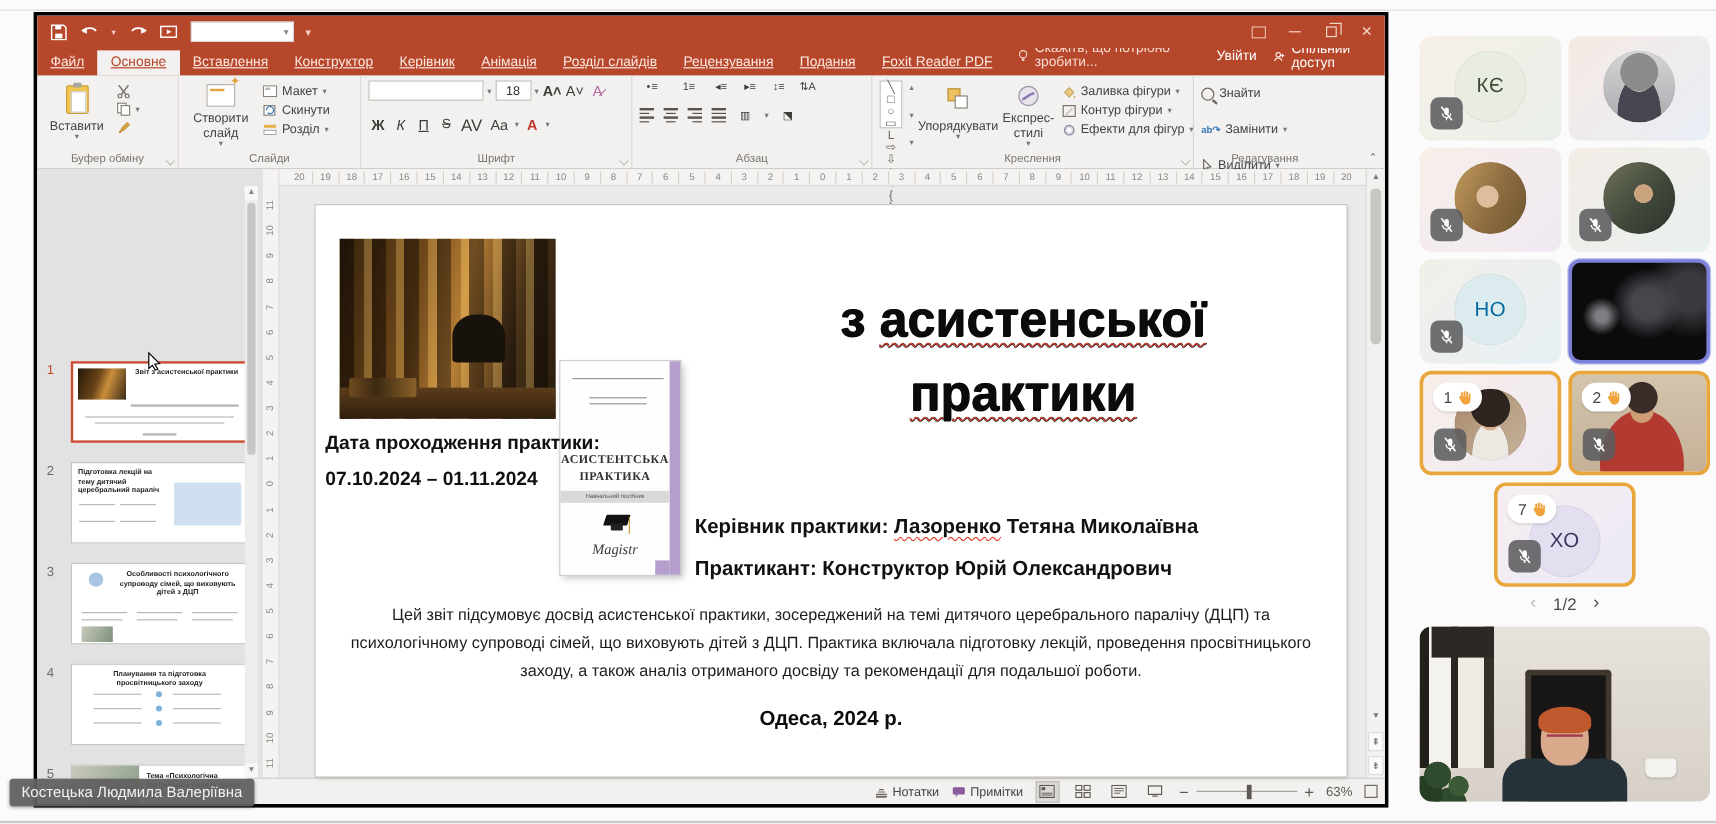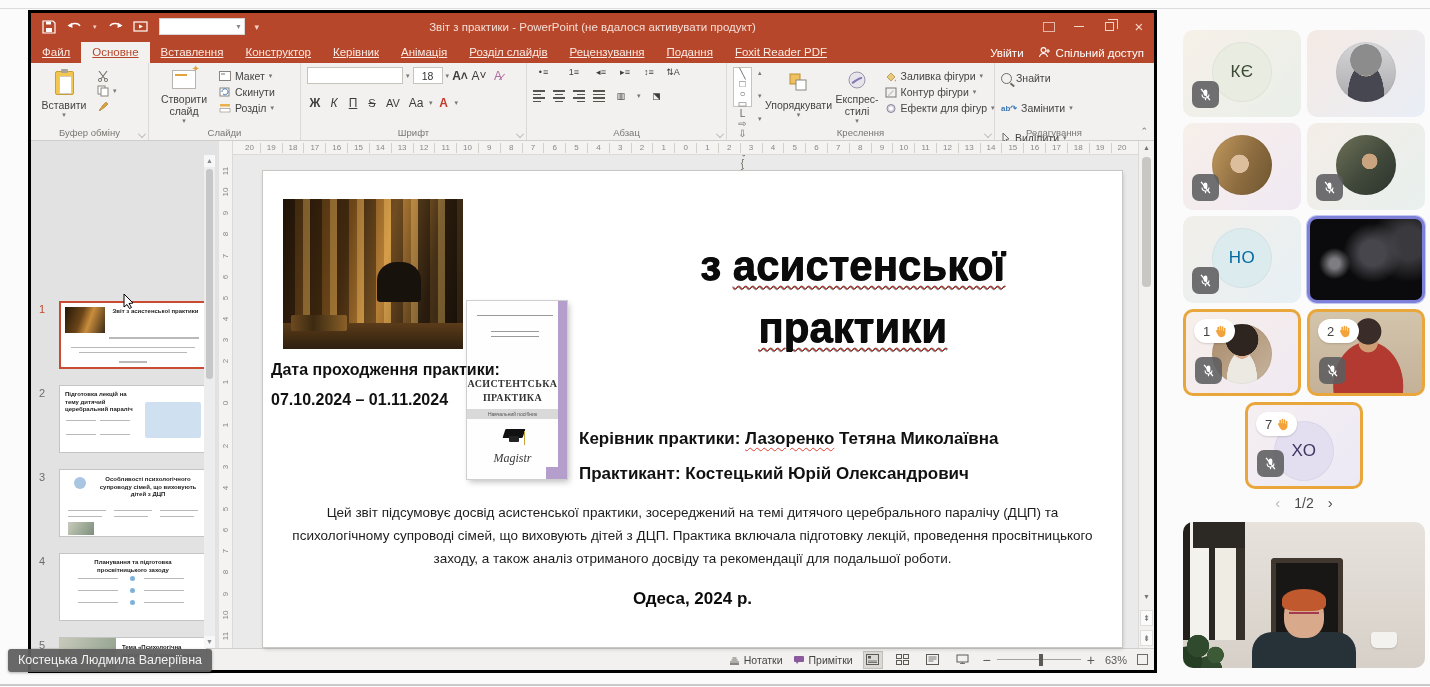--- a/index.html
+++ b/index.html
@@ -220,21 +220,20 @@
             <svg width="15" height="14" viewBox="0 0 15 14">
                 <rect x="1" y="2" width="13" height="9" fill="none" stroke="#fff" stroke-width="1.2"></rect>
                 <path d="M6 4.5 L10 6.5 L6 8.5 Z" fill="#fff"></path>
               </svg>
           </span>
           <span class="combo">
               <span class="arr">▾</span>
             </span>
           <span class="qat-more">▾</span>
         </div>
-        <div class="tbar-title">Звіт з практики - PowerPoint (не вдалося активувати продукт)</div>
         <div class="winctl">
           <span class="wbtn">
               <span class="ribbon-opt"></span>
             </span>
           <span class="wbtn">
               <span class="min-g"></span>
             </span>
           <span class="wbtn">
               <span class="restore-g"></span>
             </span>
@@ -246,20 +245,27 @@
         <span class="ptab">Файл</span>
         <span class="ptab active">Основне</span>
         <span class="ptab">Вставлення</span>
         <span class="ptab">Конструктор</span>
         <span class="ptab">Керівник</span>
         <span class="ptab">Анімація</span>
         <span class="ptab">Розділ слайдів</span>
         <span class="ptab">Рецензування</span>
         <span class="ptab">Подання</span>
         <span class="ptab">Foxit Reader PDF</span>
+        <span class="tellme">
+          <svg width="11" height="13" viewBox="0 0 11 13">
+              <circle cx="5.5" cy="5" r="3.6" fill="none" stroke="#f6d9ce" stroke-width="1.1"></circle>
+              <path d="M4 9.5h3M4.4 11h2.2" stroke="#f6d9ce" stroke-width="1.1"></path>
+            </svg>
+          <span>Скажіть, що потрібно зробити...</span>
+        </span>
         <span class="tbar-right">
           <span>Увійти</span>
           <span class="share-btn">
             <svg width="13" height="13" viewBox="0 0 13 13">
                 <circle cx="5.5" cy="4" r="2.4" fill="none" stroke="#fff" stroke-width="1.1"></circle>
                 <path d="M1.5 11c.5-2.5 2-3.5 4-3.5s3.5 1 4 3.5" fill="none" stroke="#fff" stroke-width="1.1"></path>
                 <path d="M10 3v4M8 5h4" stroke="#fff" stroke-width="1.1"></path>
               </svg>
             <span>Спільний доступ</span>
           </span>
@@ -344,21 +350,21 @@
               <span class="darr">▾</span>
             <span class="fx b">A˄</span>
             <span class="fx">A˅</span>
             <span class="fx" style="color:#b06a9c;">A̷</span>
           </div>
           <div class="frow" style="margin-top:6px;">
             <span class="fx b">Ж</span>
             <span class="fx i">К</span>
             <span class="fx u">П</span>
             <span class="fx s">S</span>
-            <span class="fx" style="font-size:11px; width:20px;">AV</span>
+            <span class="fx" style="font-size:14px; width:20px;">AV</span>
             <span class="fx" style="width:20px;">Aa</span>
             <span class="darr">▾</span>
             <span class="fx red">A</span>
             <span class="darr">▾</span>
           </div>
           <span class="glabel">Шрифт</span>
           <span class="dlg"></span>
         </div>
 
         <div class="rgroup" style="width:200px; flex-direction:column;">
@@ -660,21 +666,21 @@
             <div class="s-title">
               <br>
               <span>з </span><span class="sq">асистенської</span><br>
               <span class="sq">практики</span>
             </div>
             <div class="s-date1">Дата проходження практики:</div>
             <div class="s-date2">07.10.2024 – 01.11.2024</div>
             <div class="s-sup">
               <span>Керівник практики: </span><span class="sq2">Лазоренко</span><span> Тетяна Миколаївна</span>
             </div>
-            <div class="s-int">Практикант: Костецький Юрій Олександрович</div>
+            <div class="s-int">Практикант: Конструктор Юрій Олександрович</div>
             <div class="s-sum">Цей звіт підсумовує досвід асистенської практики, зосереджений на темі дитячого церебрального паралічу (ДЦП) та психологічному супроводі сімей, що виховують дітей з ДЦП. Практика включала підготовку лекцій, проведення просвітницького заходу, а також аналіз отриманого досвіду та рекомендації для подальшої роботи.</div>
             <div class="s-foot">Одеса, 2024 р.</div>
           </div>
 
           <div class="escroll">
             <span class="sa" style="top:0;">▲</span>
             <span class="sth"></span>
             <span class="sa" style="bottom:44px;">▼</span>
             <span class="navbtn" style="bottom:22px;">⇞</span>
             <span class="navbtn" style="bottom:2px;">⇟</span>

